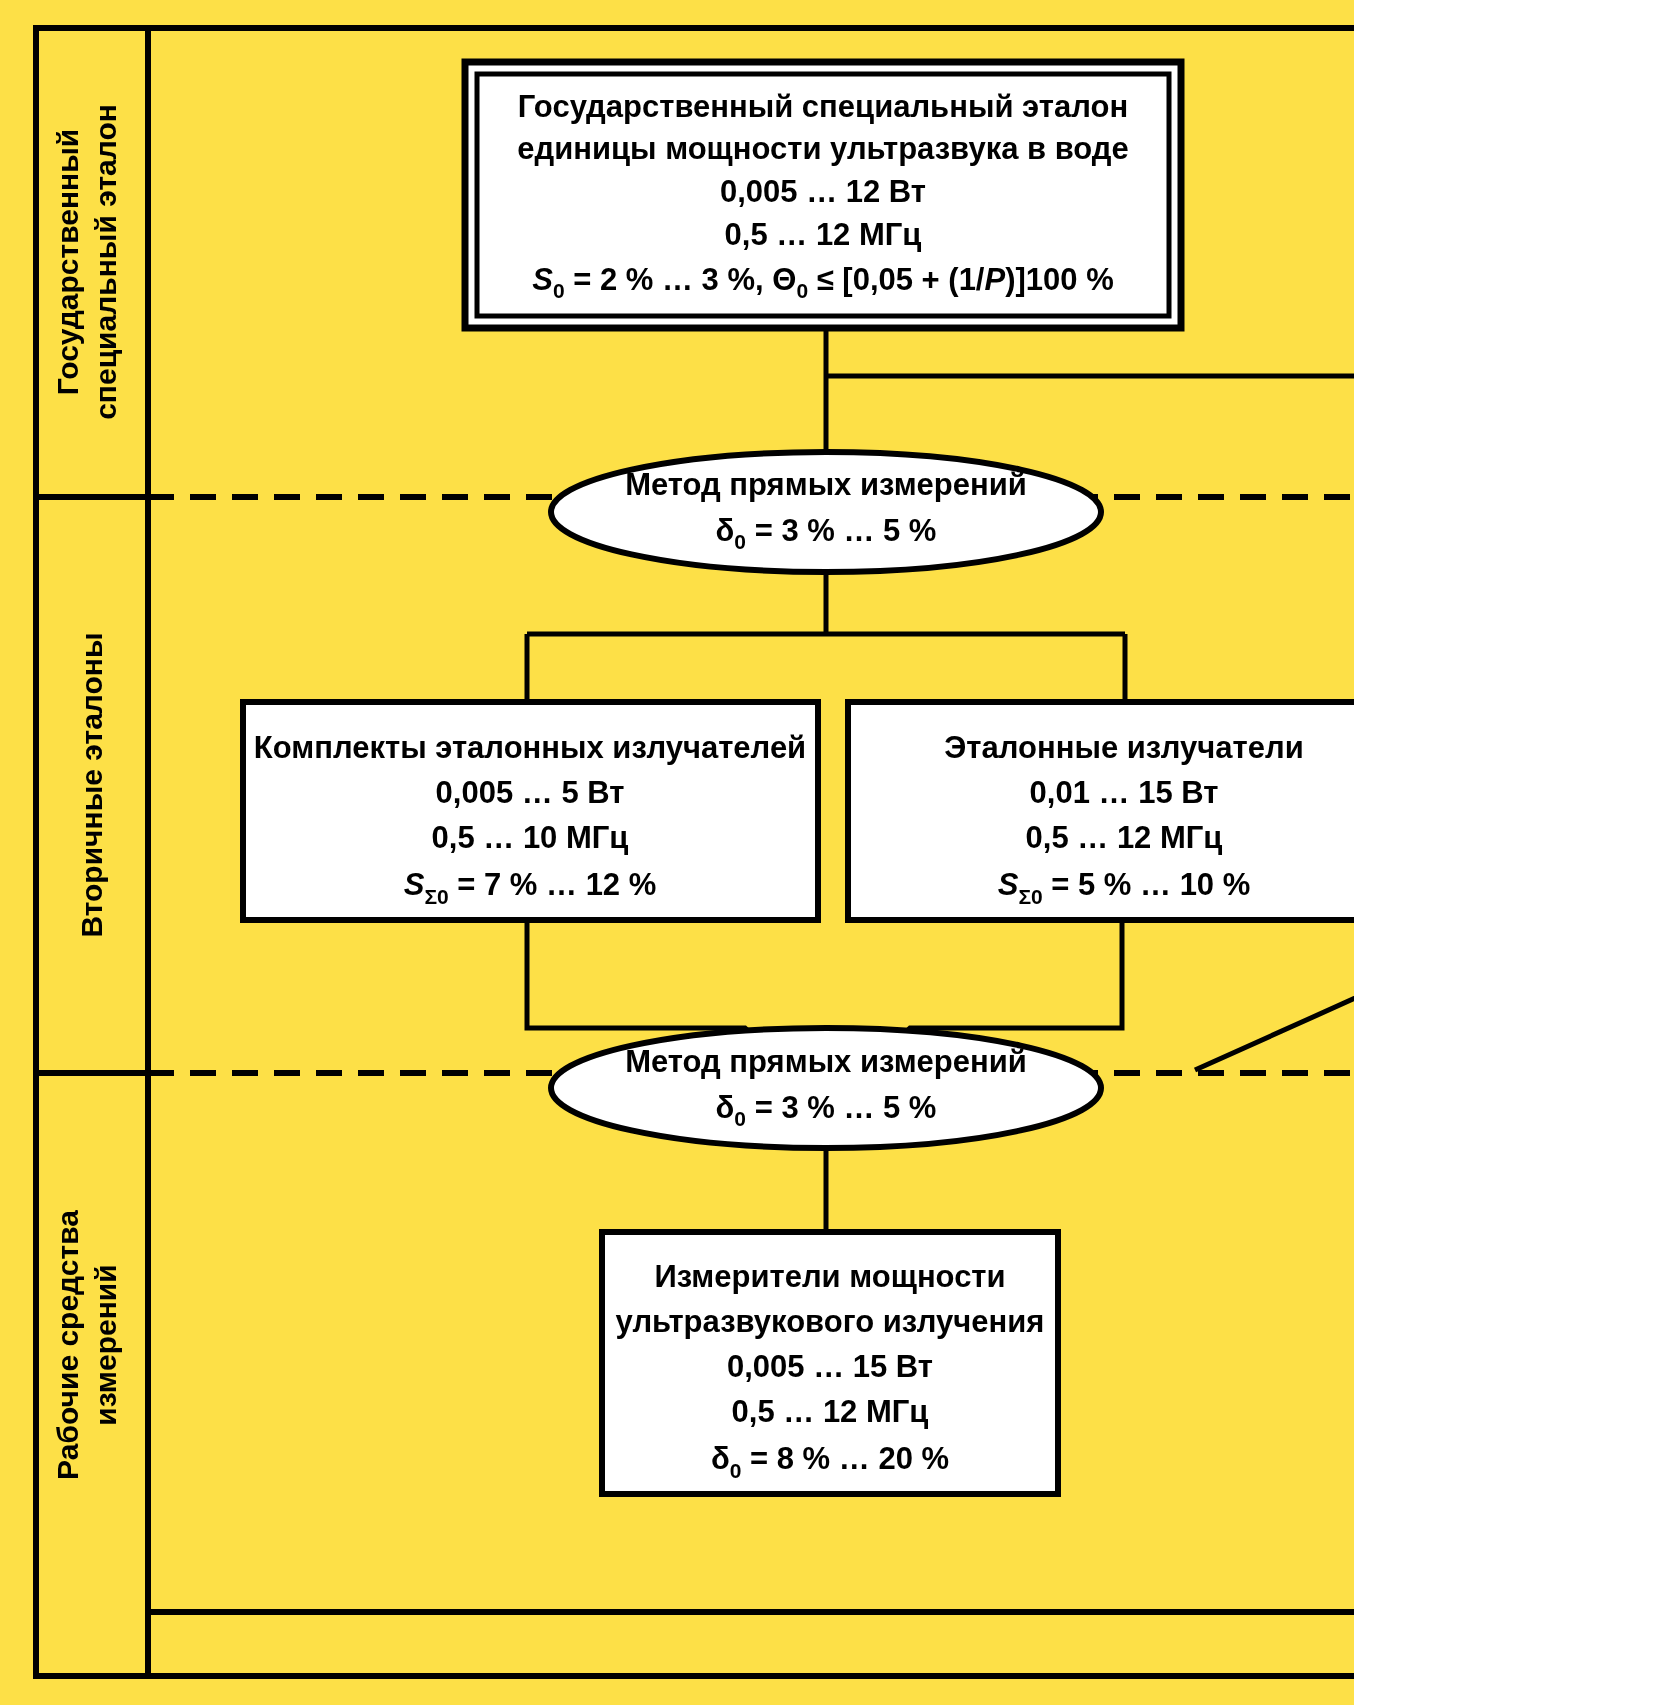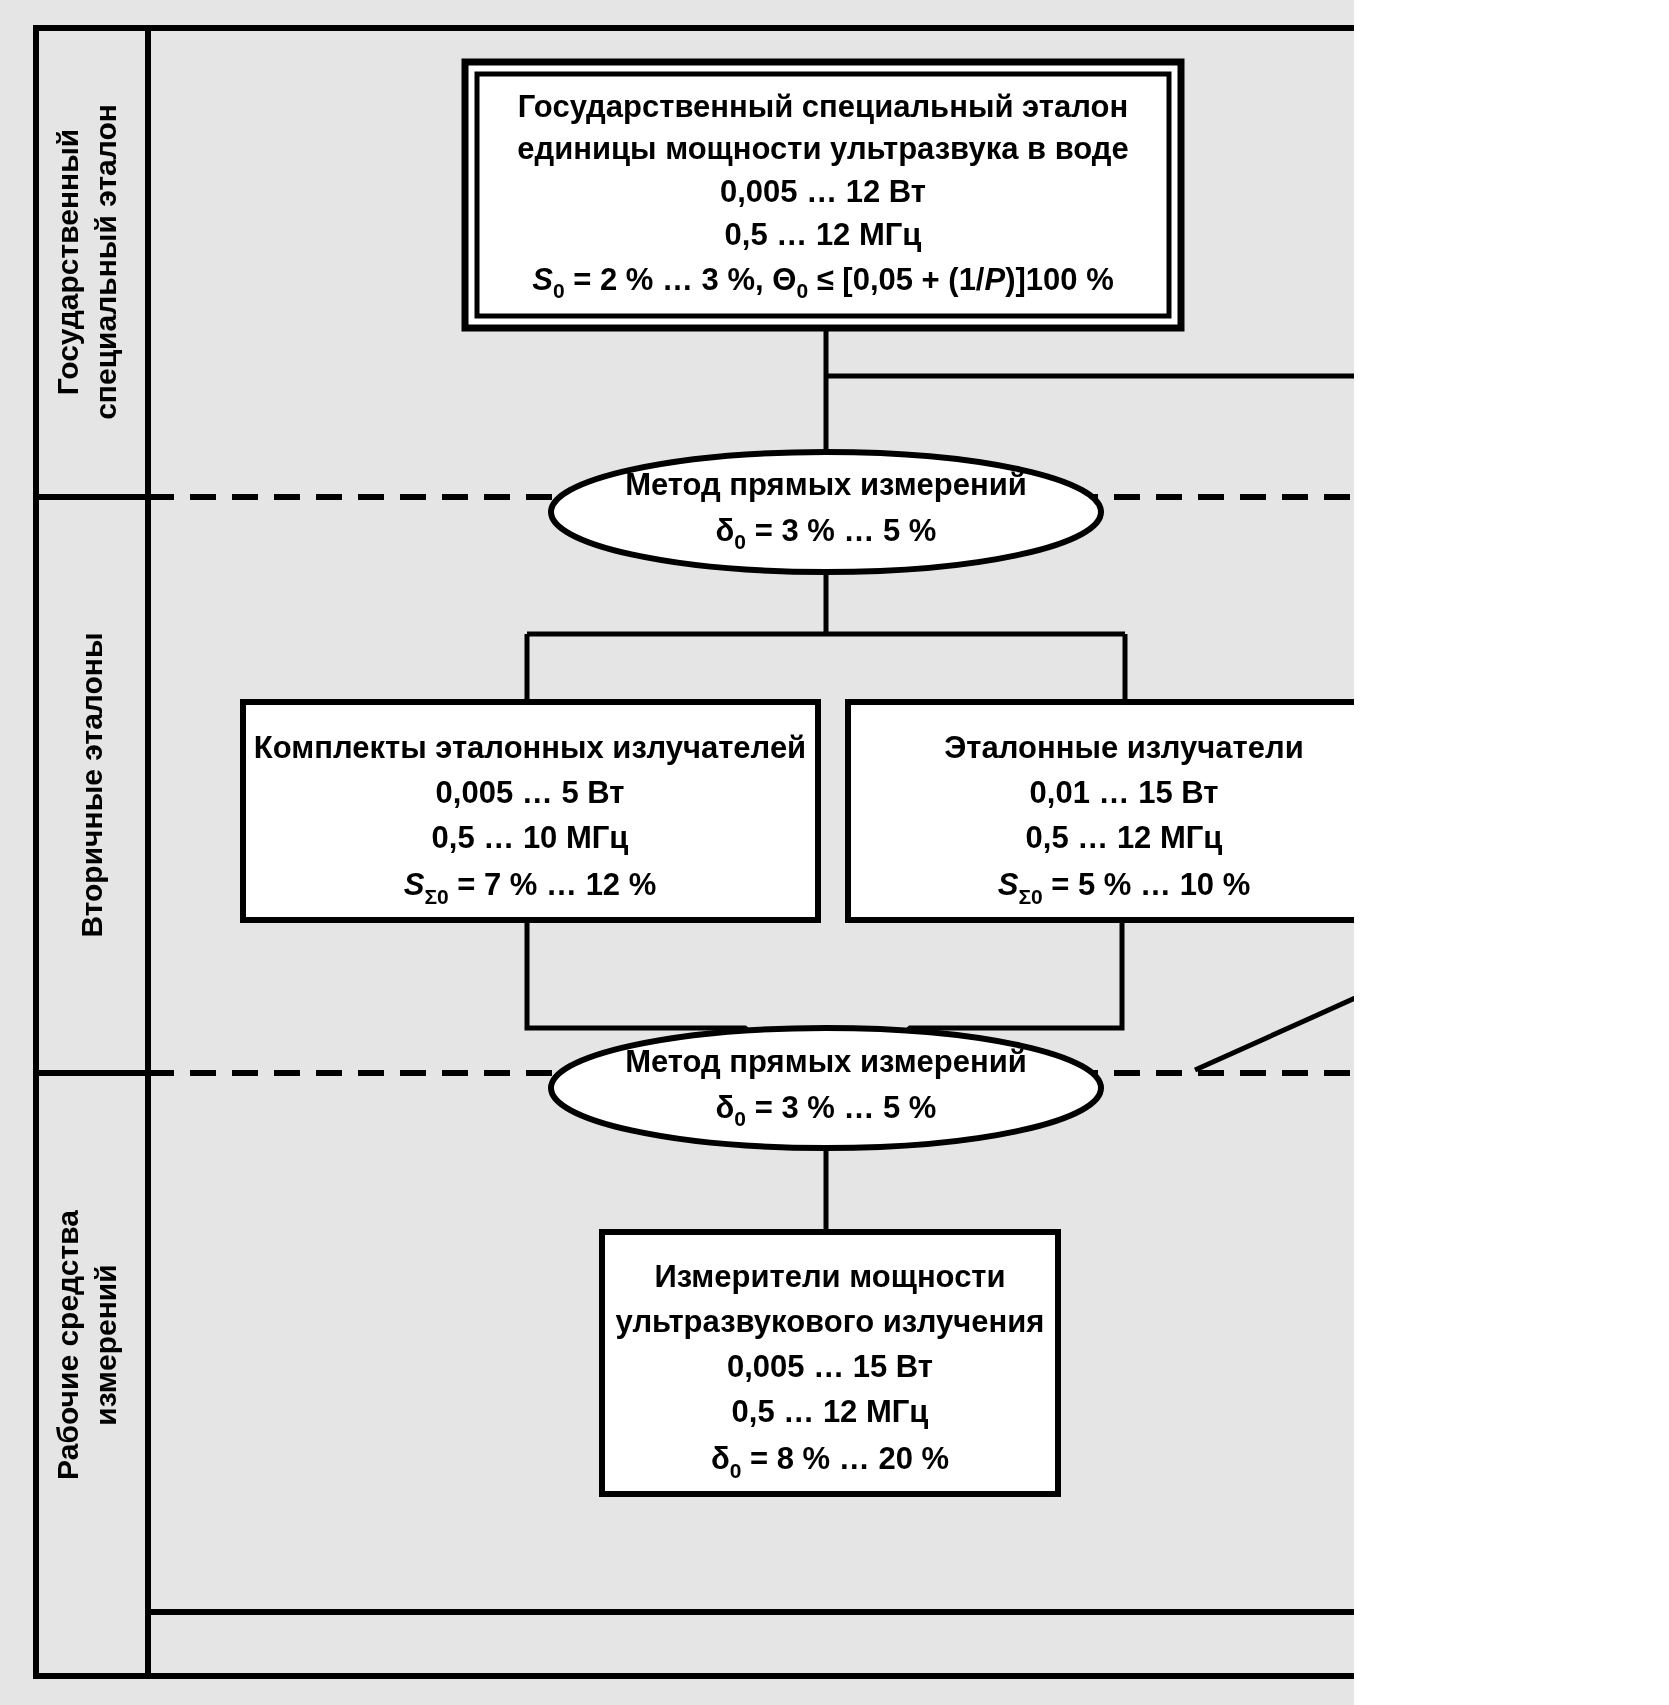--- a/index.html
+++ b/index.html
@@ -7,21 +7,21 @@
     padding: 0;
     background: #ffffff;
   }
   body {
     font-family: "Liberation Sans", sans-serif;
   }
   #page {
     position: relative;
     width: 1354px;
     height: 1705px;
-    background: #e5e5e5;
+    background: #fde047;
     overflow: hidden;
   }
   svg.diagram {
     position: absolute;
     left: 0;
     top: 0;
     width: 1669px;
     height: 1705px;
   }
   .frame-line {

